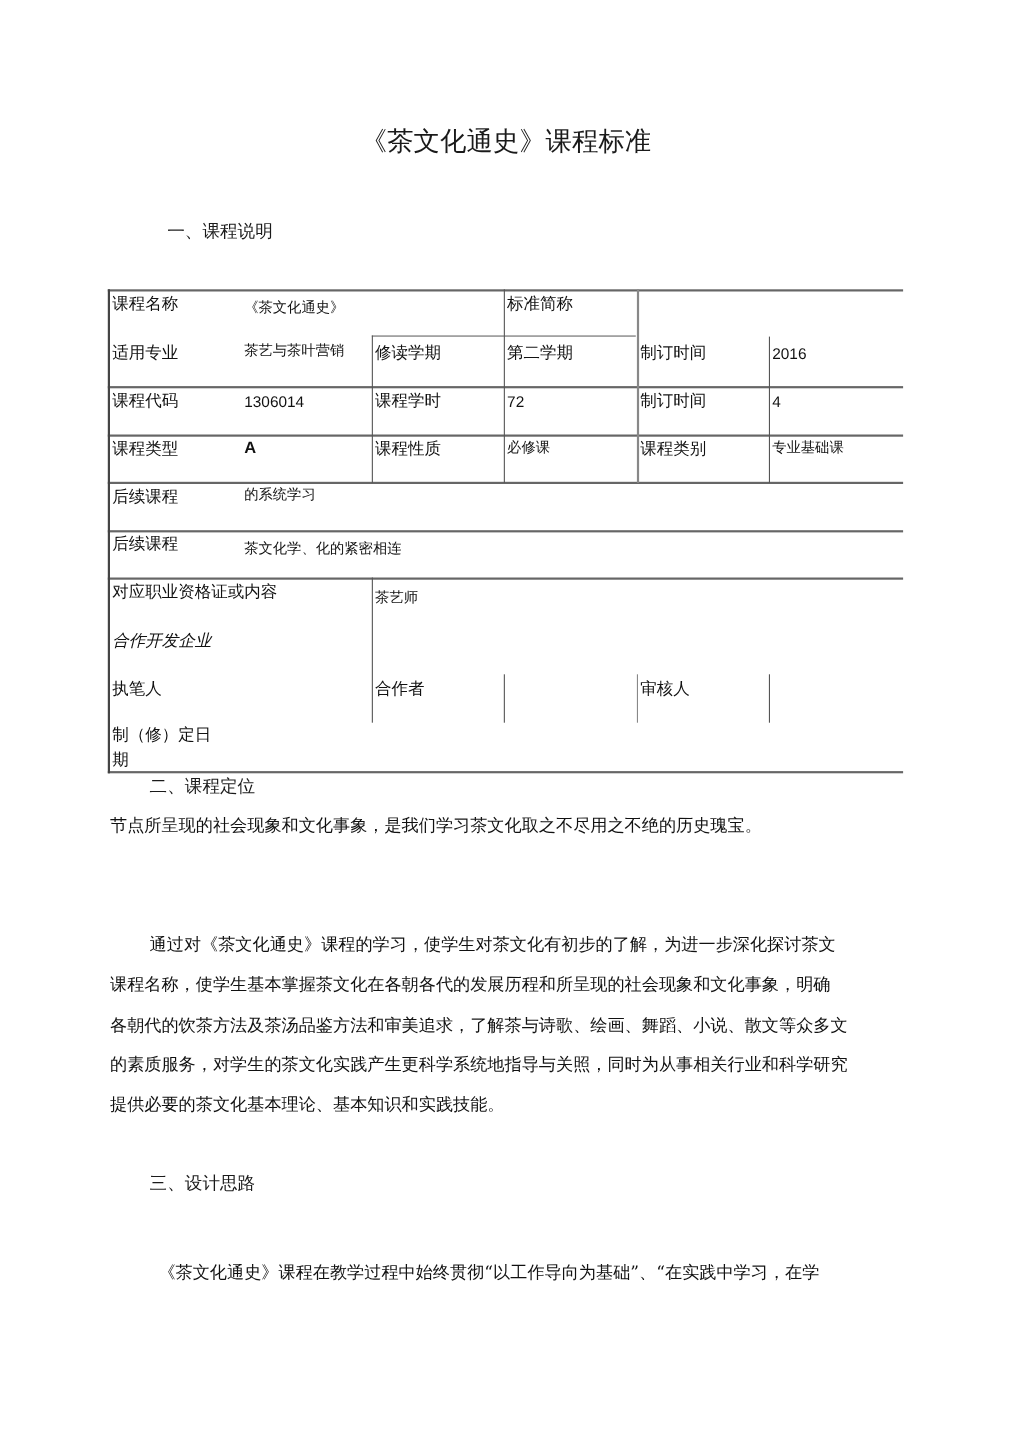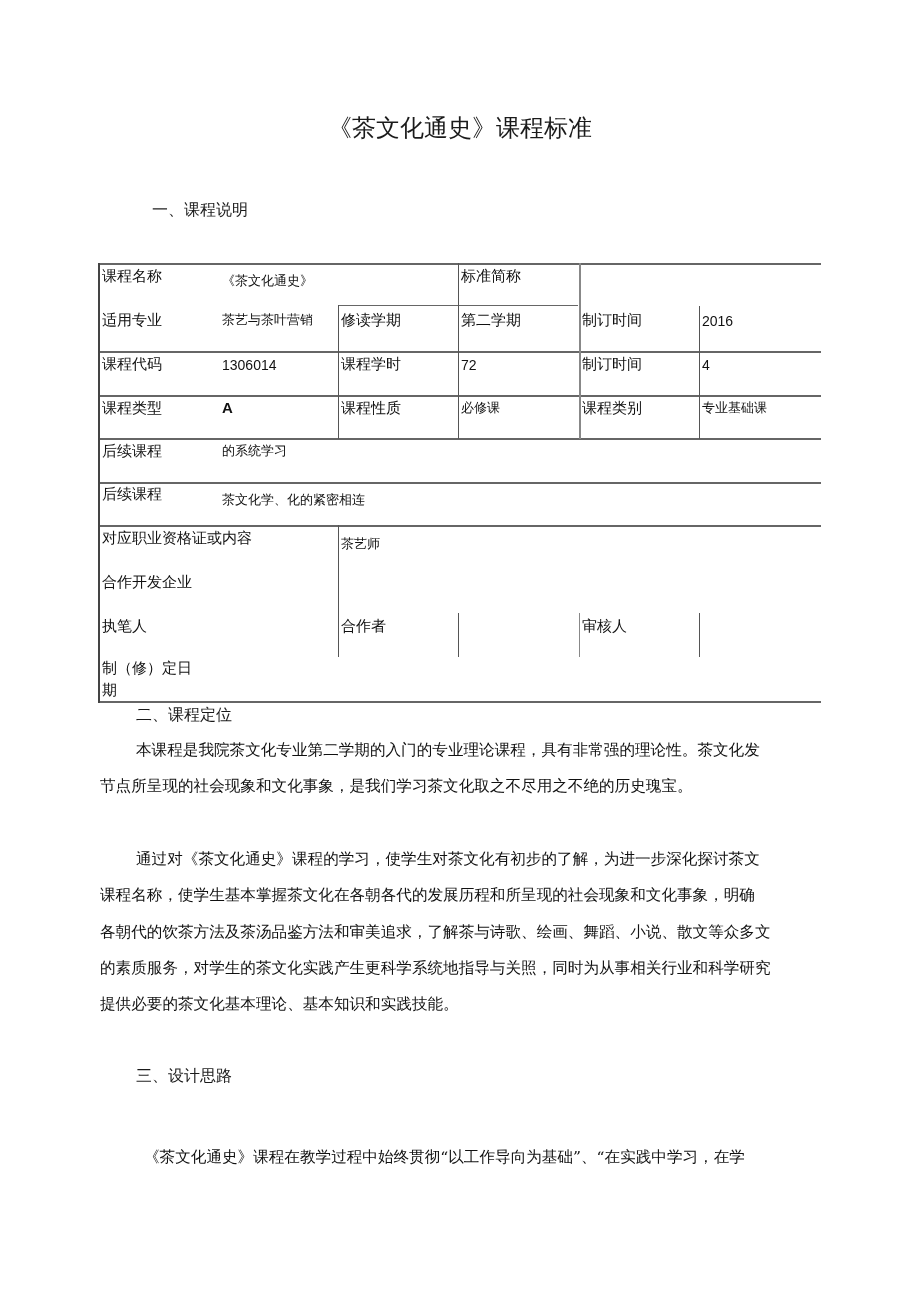--- a/index.html
+++ b/index.html
@@ -136,32 +136,31 @@
   <div class="cell small" style="left:604px; top:136px;">专业基础课</div>
 
   <div class="cell" style="left:4px; top:179px;">后续课程</div>
   <div class="cell small" style="left:124px; top:179px;">的系统学习</div>
 
   <div class="cell" style="left:4px; top:222px;">后续课程</div>
   <div class="cell small" style="left:124px; top:228px;">茶文化学、化的紧密相连</div>
 
   <div class="cell" style="left:4px; top:266px;">对应职业资格证或内容</div>
   <div class="cell small" style="left:243px; top:272px;">茶艺师</div>
-  <div class="cell" style="left:4px; top:310px;">合作开发企业</div>
+  <div class="cell" style="left:4px; top:310px;font-style:italic;">合作开发企业</div>
   <div class="cell" style="left:4px; top:354px;">执笔人</div>
   <div class="cell" style="left:243px; top:354px;">合作者</div>
   <div class="cell" style="left:484px; top:354px;">审核人</div>
   <div class="cell" style="left:4px; top:396px;">制（修）定日</div>
   <div class="cell" style="left:4px; top:418px;">期</div>
 </div>
 
 <div class="section-heading" style="left:136px; top:705px;">二、课程定位</div>
 
 <div class="para" style="top:732px;">
-  <span class="line" style="padding-left:36px;">本课程是我院茶文化专业第二学期的入门的专业理论课程，具有非常强的理论性。茶文化发</span>
   <span class="line">节点所呈现的社会现象和文化事象，是我们学习茶文化取之不尽用之不绝的历史瑰宝。</span>
 </div>
 
 <div class="para" style="top:841px;">
   <span class="line" style="padding-left:36px;">通过对《茶文化通史》课程的学习，使学生对茶文化有初步的了解，为进一步深化探讨茶文</span>
   <span class="line">课程名称，使学生基本掌握茶文化在各朝各代的发展历程和所呈现的社会现象和文化事象，明确</span>
   <span class="line">各朝代的饮茶方法及茶汤品鉴方法和审美追求，了解茶与诗歌、绘画、舞蹈、小说、散文等众多文</span>
   <span class="line">的素质服务，对学生的茶文化实践产生更科学系统地指导与关照，同时为从事相关行业和科学研究</span>
   <span class="line">提供必要的茶文化基本理论、基本知识和实践技能。</span>
 </div>

